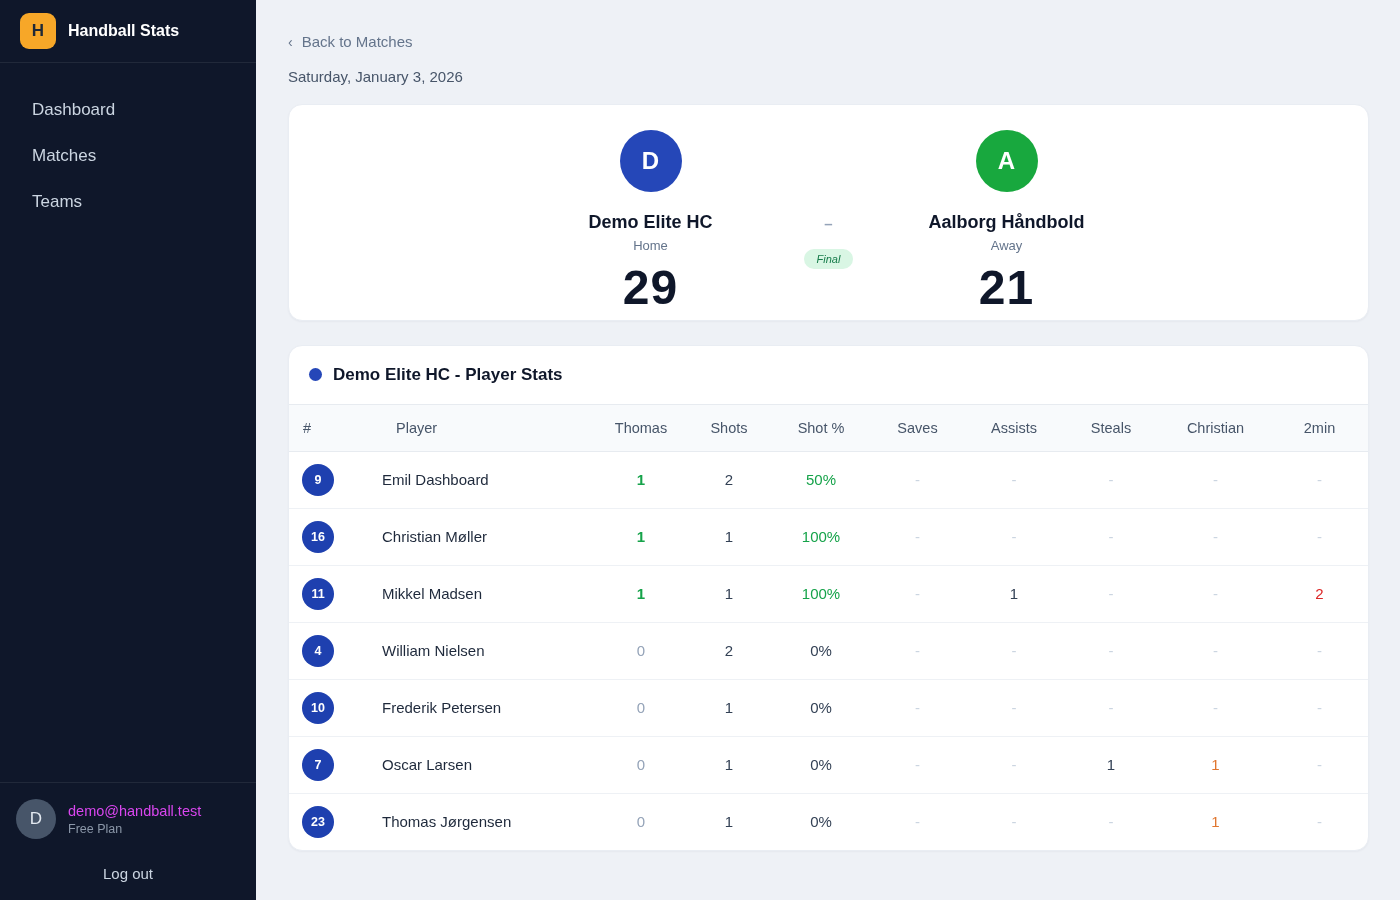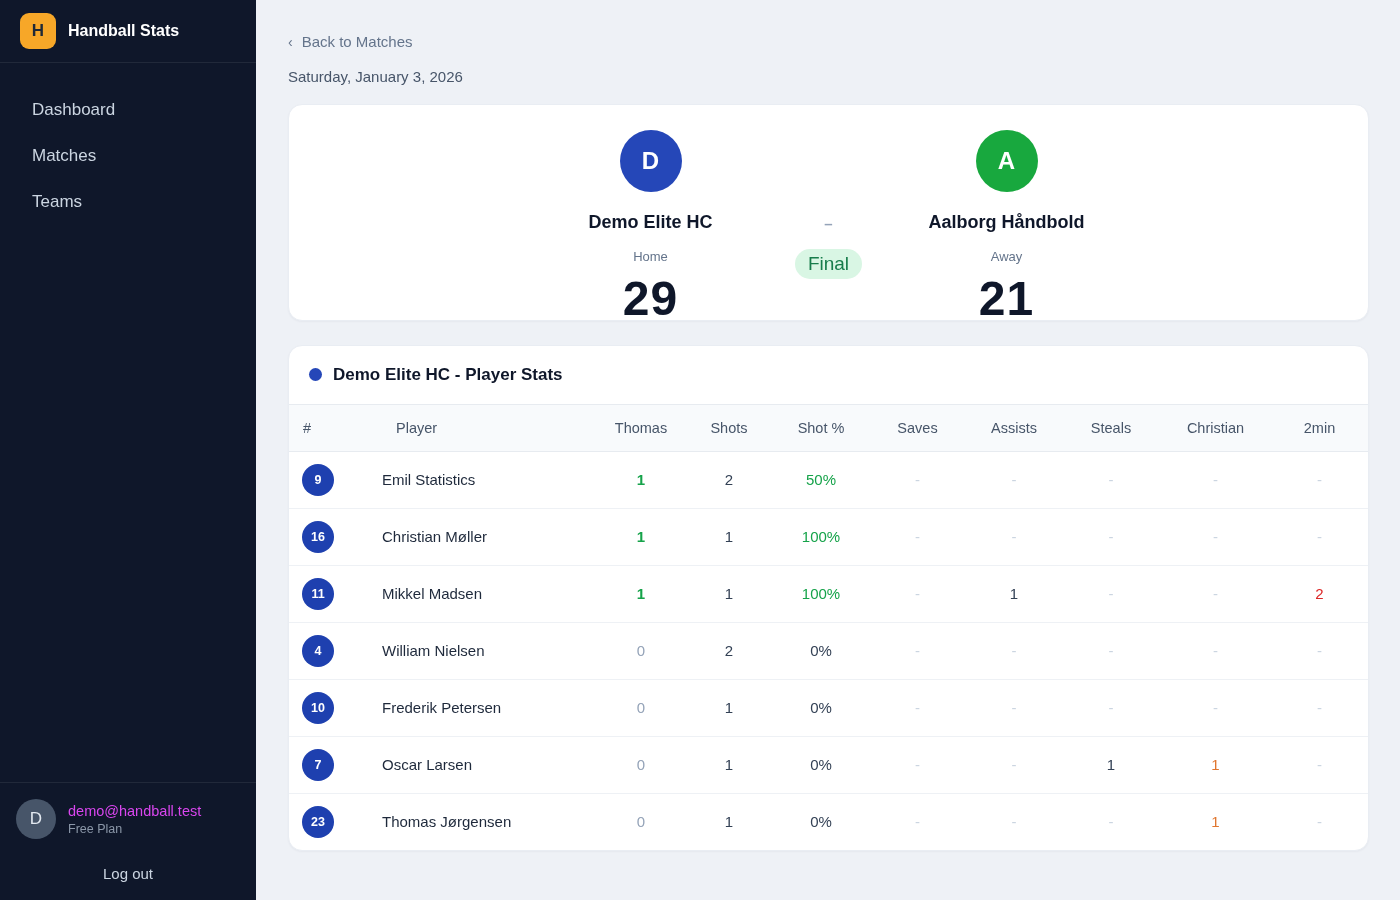--- a/index.html
+++ b/index.html
@@ -68,27 +68,27 @@
     display: flex; justify-content: center; align-items: flex-start;
     padding-top: 25px; gap: 55px;
   }
   .team-block { width: 190px; display: flex; flex-direction: column; align-items: center; }
   .team-circle {
     width: 62px; height: 62px; border-radius: 50%;
     color: #ffffff; font-size: 24px; font-weight: bold;
     display: flex; align-items: center; justify-content: center;
   }
   .team-name { margin-top: 20px; font-size: 18px; font-weight: bold; color: #0f172a; }
-  .team-side { margin-top: 16px; font-size: 13px; color: #64748b; }
+  .team-side { margin-top: 5px; font-size: 13px; color: #64748b; }
   .team-score { margin-top: 7px; font-size: 48px; font-weight: 800; color: #0f172a; letter-spacing: 1px; }
   .mid-block { width: 56px; display: flex; flex-direction: column; align-items: center; padding-top: 85px; }
   .score-dash { color: #94a3b8; font-size: 15px; font-weight: bold; }
   .status-badge {
     margin-top: 17px; background: #d9f6e4; color: #177c4b;
-    font-size: 19px; padding: 4px 13px; border-radius: 999px;
+    font-size: 11px; padding: 4px 13px; border-radius: 999px; font-style: italic;
   }
 
   
   .stats-card { margin-top: 24px; overflow: hidden; }
   .stats-title-row { display: flex; align-items: center; gap: 11px; padding: 19px 20px; }
   .title-dot { width: 13px; height: 13px; border-radius: 50%; }
   .stats-title { font-size: 17px; font-weight: bold; color: #0f172a; }
 
   table { width: 100%; border-collapse: collapse; table-layout: fixed; }
   col.c1 { width: 93px; } col.c2 { width: 215px; }
@@ -205,21 +205,21 @@
           <th>Assists</th>
           <th>Steals</th>
           <th>Christian</th>
           <th>2min</th>
         </tr>
       </thead>
       <tbody id="stats-tbody">
 
   <tr>
     <td class="c-num"><span class="jersey">9</span></td>
-    <td class="c-player">Emil Statistics</td>
+    <td class="c-player">Emil Dashboard</td>
     <td class="pos-green bold">1</td>
     <td class="plain">2</td>
     <td class="pos-green">50%</td>
     <td class="dash">-</td>
     <td class="dash">-</td>
     <td class="dash">-</td>
     <td class="dash">-</td>
     <td class="dash">-</td>
   </tr>
 

